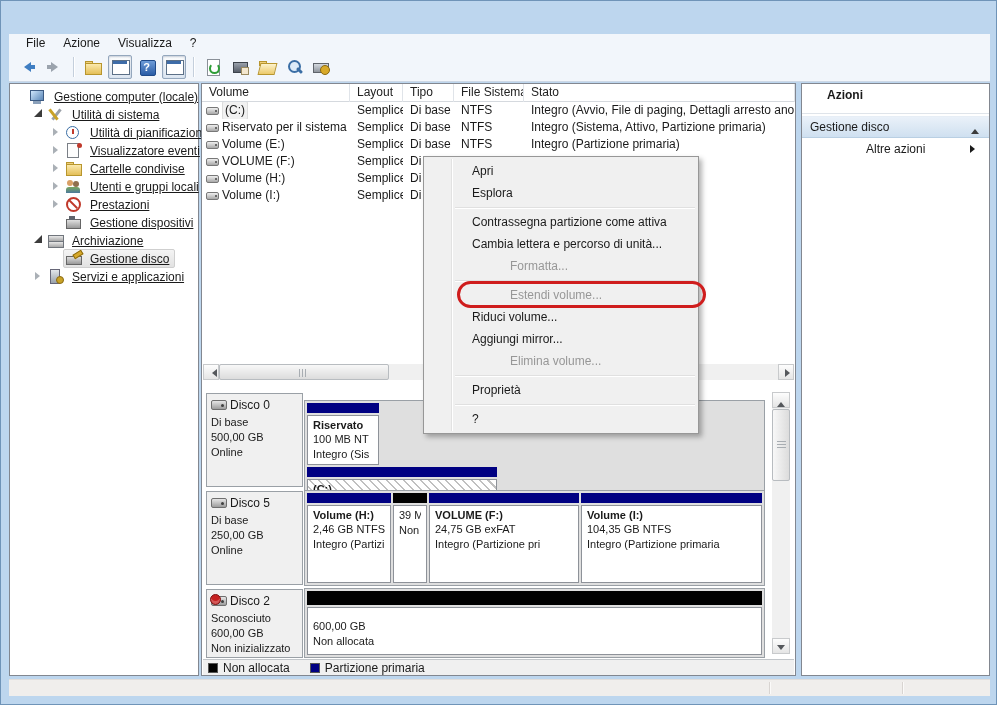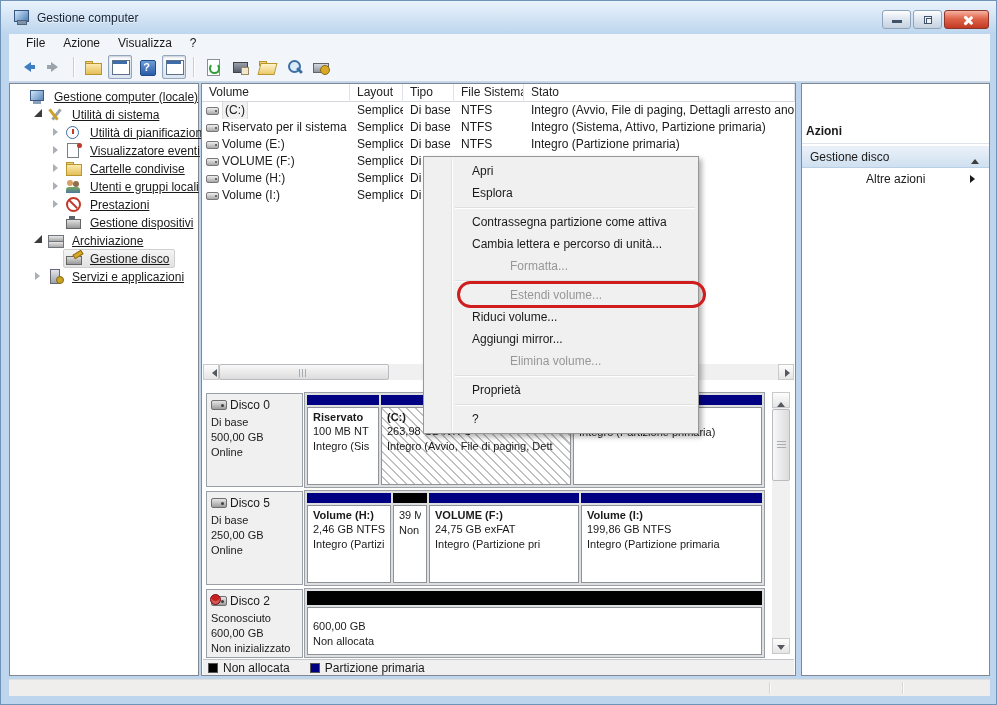--- a/index.html
+++ b/index.html
@@ -137,21 +137,21 @@
   .vbtn.down::before{content:"";position:absolute;left:4px;top:6px;border:4px solid transparent;border-top:5px solid #55585c;}
   .vthumb{position:absolute;left:0;top:17px;width:18px;height:72px;background:linear-gradient(to right,#f8f8f8,#dcdcdc);border:1px solid #b8bcc0;border-radius:2px;}
   .vgrip{position:absolute;left:4px;top:50%;margin-top:-4px;width:9px;height:8px;background:repeating-linear-gradient(#a8adb2 0 1px,transparent 1px 3px);}
 
   
   .legend{position:absolute;left:1px;top:575px;width:591px;height:17px;background:#f0f0f0;border-top:1px solid #c2c6ca;display:flex;align-items:center;gap:20px;padding-left:5px;}
   .litem{display:flex;align-items:center;gap:5px;font-size:12px;}
   .swatch{width:10px;height:10px;border:1px solid #555;}
 
   
-  .actions-title{height:24px;line-height:22px;font-weight:bold;padding-left:4px;border-bottom:1px solid #dfe4ea;margin-top:36px;}
+  .actions-title{height:30px;line-height:22px;font-weight:bold;padding-left:25px;border-bottom:1px solid #dfe4ea;}
   .agroup{margin-top:2px;height:22px;line-height:21px;background:linear-gradient(#eaf1f9,#cfe0f0);border-top:1px solid #e7eef6;border-bottom:1px solid #b9cfe3;padding-left:8px;position:relative;}
   .aitem{height:22px;line-height:22px;padding-left:64px;position:relative;}
   .chev-up{position:absolute;right:10px;top:8px;border:4px solid transparent;border-bottom:5px solid #3c3c3c;}
   .chev-right{position:absolute;right:10px;top:7px;border:4px solid transparent;border-left:5px solid #1a1a1a;}
 
   
   .context-menu{position:absolute;left:422px;top:155px;width:276px;background:#f0f0f0;border:1px solid #979797;box-shadow:3px 3px 5px rgba(0,0,0,.3);padding:3px 1px;z-index:50;}
   .menu-gutter{position:absolute;left:27px;top:2px;bottom:2px;width:1px;background:#e2e2e2;box-shadow:1px 0 0 #fff;}
   .menu-item{position:relative;height:22px;line-height:22px;padding-left:47px;white-space:nowrap;color:#1a1a1a;}
   .menu-item.disabled{color:#979797;margin-left:38px;}
@@ -160,35 +160,20 @@
 
   
   .statusbar{position:absolute;left:8px;top:678px;width:981px;height:17px;background:#f0eeec;border-top:1px solid #e0dddb;}
   .sdiv{position:absolute;top:2px;bottom:2px;width:1px;background:#d8d4d1;box-shadow:1px 0 0 #fbfaf9;}
 </style>
 </head>
 <body>
 
 <div class="window">
 
-  <div class="titlebar">
-    <span class="app-icon"></span>
-    <span class="title-text">Gestione computer</span>
-    <div class="winbtns">
-      <div class="wbtn">
-          <span class="glyph-min"></span>
-        </div>
-      <div class="wbtn">
-          <span class="glyph-restore"></span>
-        </div>
-      <div class="wbtn close">
-          <span class="glyph-x"></span>
-        </div>
-    </div>
-  </div>
 
   <div class="menubar" id="menubar">
       <div class="mitem">File</div>
       <div class="mitem">Azione</div>
       <div class="mitem">Visualizza</div>
       <div class="mitem">?</div>
     </div>
   <div class="toolbar" id="toolbar">
       <div class="tbtn">
         <span class="ic ic-back-icon"></span>
@@ -393,21 +378,21 @@
     <div id="diskarea">
         <div class="disk-label" style="top: 309px; height: 94px;">
           <div class="dname">
             <span class="hdd-icon"></span>
             <span>Disco 0</span>
           </div>
           <div class="dline">Di base</div>
           <div class="dline">500,00 GB</div>
           <div class="dline">Online</div>
         </div>
-        <div class="disk-strip" style="top: 308px; height: 96px;">
+        <div class="disk-strip" style="top: 316px; height: 96px; flex-direction: column;">
           <div class="part" style="width: 72px;">
             <div class="pbar" style="background: rgb(0, 0, 130);"></div>
             <div class="pbox">
               <div class="pname">Riservato</div>
               <div class="pline">100 MB NT</div>
               <div class="pline">Integro (Sis</div>
             </div>
           </div>
           <div class="part" style="width: 190px;">
             <div class="pbar" style="background: rgb(0, 0, 130);"></div>
@@ -455,21 +440,21 @@
             <div class="pbox">
               <div class="pname">VOLUME  (F:)</div>
               <div class="pline">24,75 GB exFAT</div>
               <div class="pline">Integro (Partizione pri</div>
             </div>
           </div>
           <div class="part flex">
             <div class="pbar" style="background: rgb(0, 0, 130);"></div>
             <div class="pbox">
               <div class="pname">Volume  (I:)</div>
-              <div class="pline">199,86 GB NTFS</div>
+              <div class="pline">104,35 GB NTFS</div>
               <div class="pline">Integro (Partizione primaria</div>
             </div>
           </div>
         </div>
         <div class="disk-label" style="top: 505px; height: 69px;">
           <div class="dname">
             <span class="hdd-icon error"></span>
             <span>Disco 2</span>
           </div>
           <div class="dline">Sconosciuto</div>

